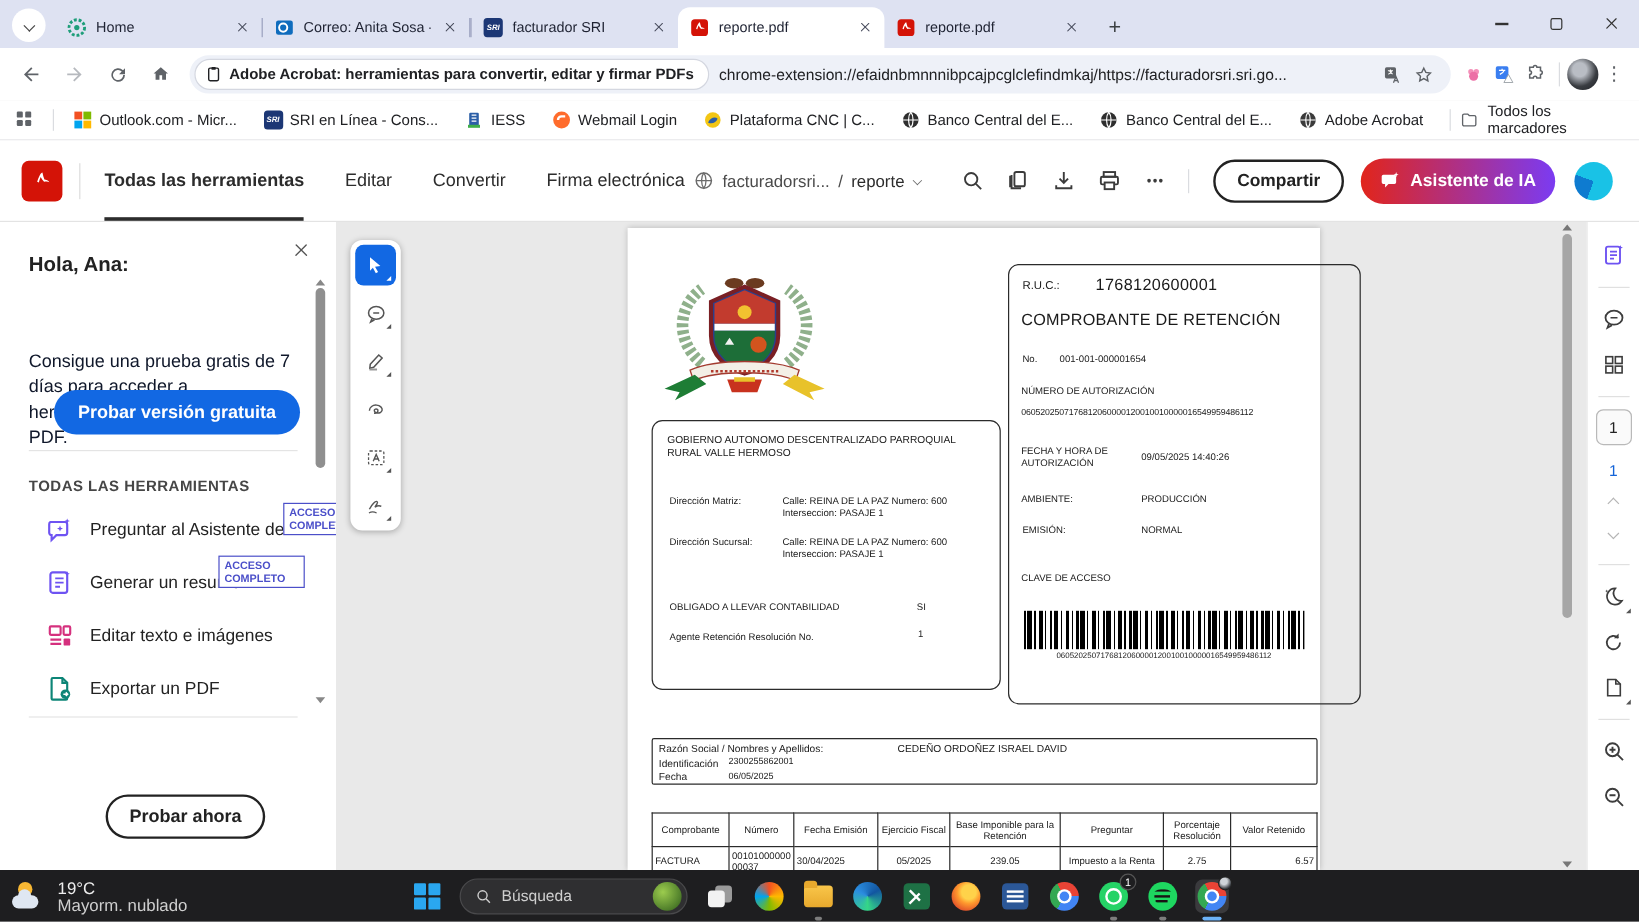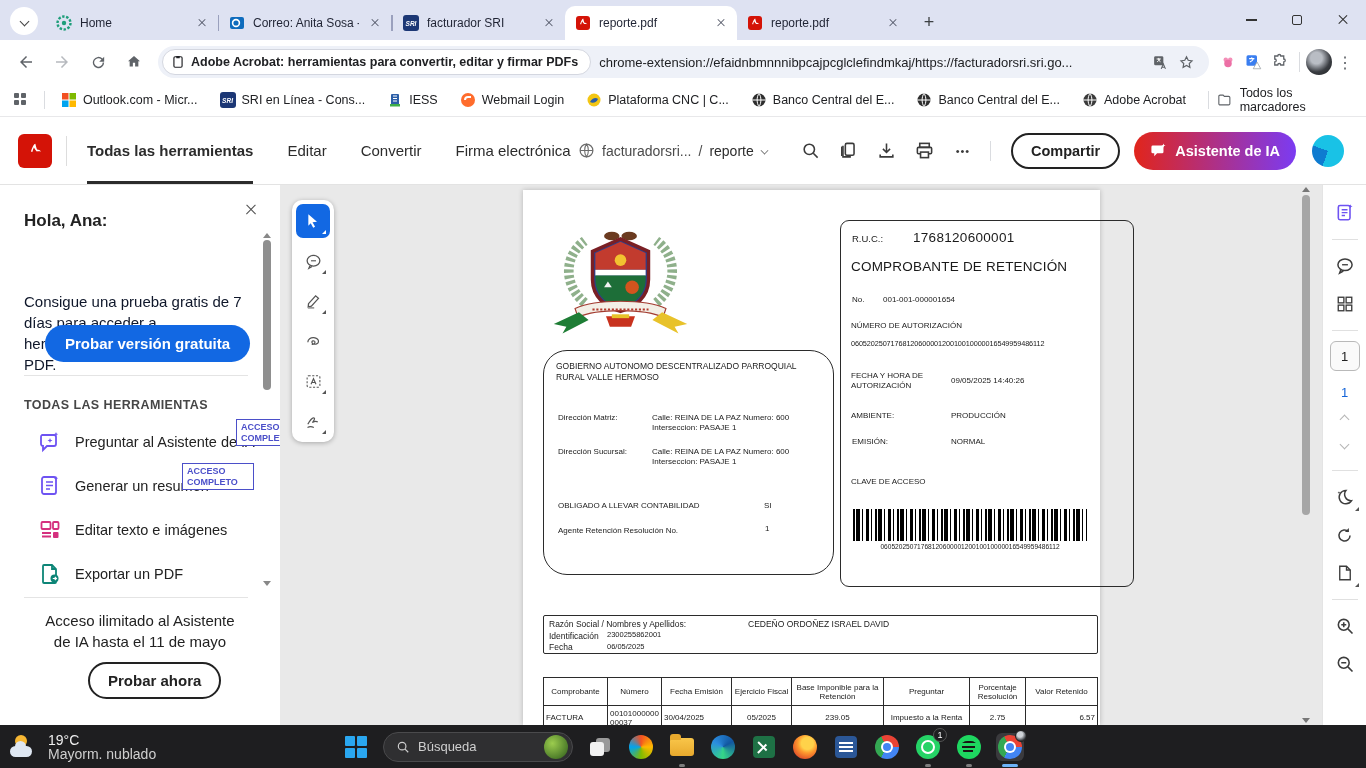--- a/index.html
+++ b/index.html
@@ -89,21 +89,21 @@
   
   #toolcard { left:292px; top:15px; width:42px; padding:4px 0; background:#fff; border-radius:10px; box-shadow:0 1px 5px rgba(0,0,0,.28); display:flex; flex-direction:column; align-items:center; gap:6px; }
   .tc-btn { width:34px; height:34px; border-radius:7px; display:flex; align-items:center; justify-content:center; color:#555; position:relative; }
   .tc-btn.active { background:#1268e3; color:#fff; }
   .tc-btn .flyout { position:absolute; right:4px; bottom:4px; width:0; height:0; border-left:4px solid transparent; border-bottom:4px solid currentColor; }
 
   
   #pdfpage { left:523px; top:5px; width:577px; height:535px; background:#fff; box-shadow:0 0 5px rgba(0,0,0,.22); font-family:"Liberation Sans",sans-serif; color:#1a1a1a; }
   .pbox { position:absolute; border:1.5px solid #2b2b2b; border-radius:9px; }
   #crest { left:25px; top:33px; }
-  #boxL { left:20px; top:160px; width:291px; height:225px; padding:10px 12px;border-radius:24px; }
+  #boxL { left:20px; top:160px; width:291px; height:225px; padding:10px 12px; }
   #boxL .company { font-size:8.5px; line-height:11px; width:265px; }
   .fline { position:absolute; font-size:8px; }
   #boxR { left:317px; top:18px; width:294px; height:367px; padding:16px 10px;margin-top:12px; }
   #ruc-row { position:absolute; top:12px; left:11px; font-size:9.5px; }
   #ruc-val { position:absolute; top:9px; left:72px; font-size:13.5px; letter-spacing:.3px; }
   #doc-title { position:absolute; top:38px; left:10px; font-size:13.5px; letter-spacing:.2px; white-space:nowrap; }
   .rlab { position:absolute; font-size:8px; }
   .rval { position:absolute; font-size:8px; }
   #authnum { position:absolute; top:118px; left:10px; font-size:7.3px; letter-spacing:-.1px; white-space:nowrap; }
   #barcode { position:absolute; top:288px; left:12px; width:234px; height:32px;
@@ -512,21 +512,20 @@
       <svg class="tico" viewBox="0 0 24 24">
           <path d="M6 3h8l4 4v13a1 1 0 0 1-1 1H6a1 1 0 0 1-1-1V4a1 1 0 0 1 1-1z" fill="none" stroke="#0d8577" stroke-width="1.8"></path>
           <path d="M14 3v4h4" fill="none" stroke="#0d8577" stroke-width="1.8"></path>
           <circle cx="16.5" cy="16.5" r="4" fill="#0d8577"></circle>
           <path d="M14.8 16.5h3.4M16.8 15l1.6 1.5-1.6 1.5" stroke="#fff" stroke-width="1.2" fill="none"></path>
         </svg>
       <span class="tlab">Exportar un PDF</span>
     </div>
 
     <div class="lp-div" style="top:412px;"></div>
-    <div id="lp-footer">Acceso ilimitado al Asistente de IA hasta el 11 de mayo</div>
     <button id="lp-foot-btn">Probar ahora</button>
 
     <div class="lp-arrow tri-u" style="top:48px;"></div>
     <div id="lp-scroll"></div>
     <div class="lp-arrow tri-d" style="top:396px;"></div>
   </div>
 
   <div id="toolcard" class="abs">
     <div class="tc-btn active">
       <svg width="16" height="16" viewBox="0 0 24 24">

